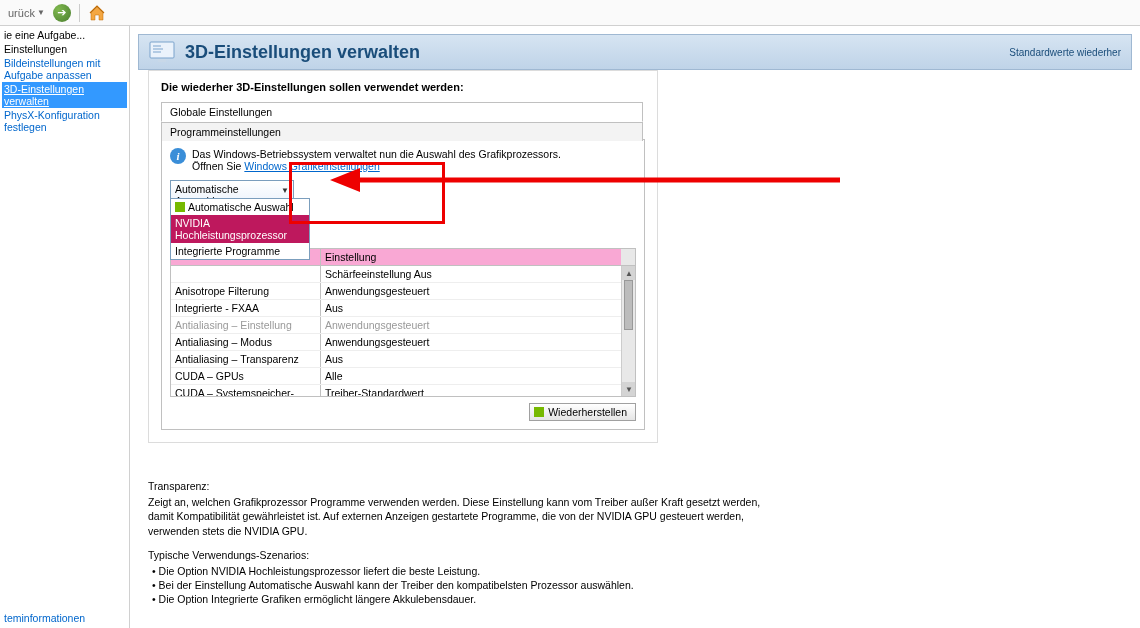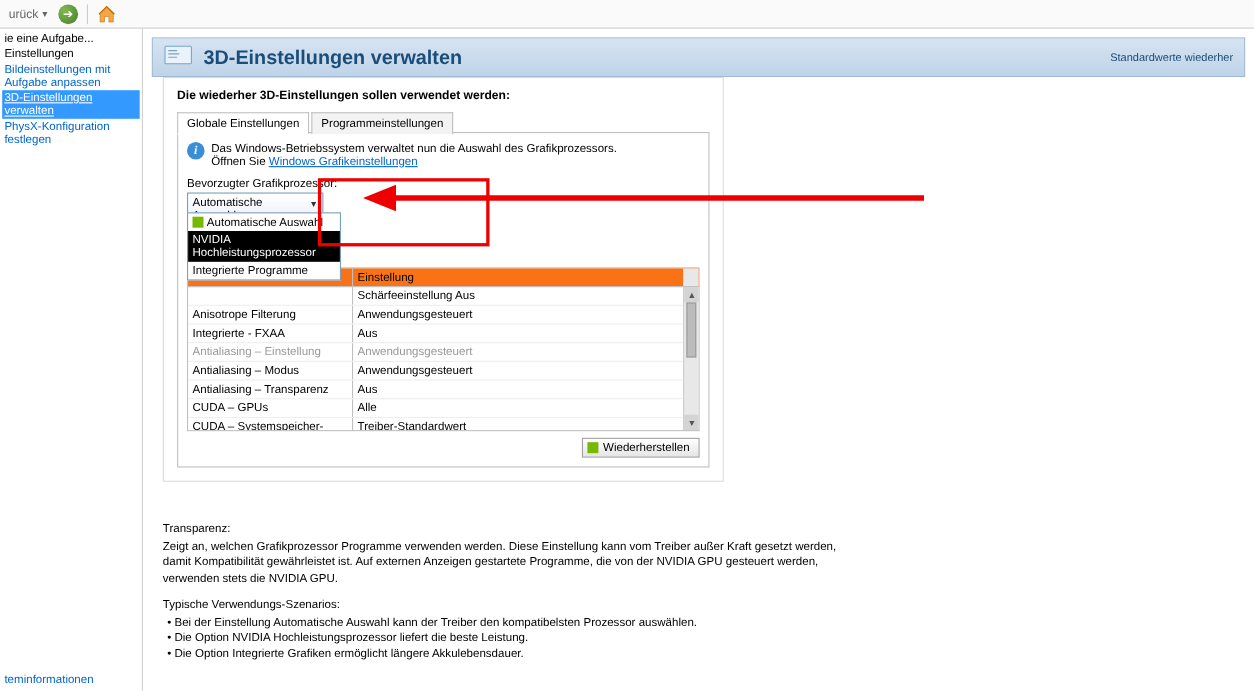--- a/index.html
+++ b/index.html
@@ -94,21 +94,21 @@
     width: 510px;
     border:1px solid #dcdcdc;
     background:#fff;
     padding: 10px 12px 12px 12px;
   }
   .settings-title {
     font-size:11px;
     font-weight:700;
     margin-bottom:8px;
   }
-  .tabs { display:flex; margin-bottom:-1px; }
+  .tabs { display:flex; margin-bottom:-1px;flex-direction:column; }
   .tab {
     border:1px solid #c0c0c0;
     border-bottom:none;
     background:#f3f3f3;
     padding:3px 8px;
     font-size:10.5px;
     margin-right:2px;
     position:relative; top:1px;
     cursor:pointer;
   }
@@ -150,39 +150,39 @@
   }
   .dd-list {
     position:absolute;
     top:18px;left:0;width:140px;
     border:1px solid #7b9ebd;
     background:#fff;
     z-index:10;
     font-size:10.5px;
   }
   .dd-item { padding:2px 4px; display:flex; align-items:center; gap:3px; cursor:pointer; }
-  .dd-item.sel { background:#000000; color:#fff; }
+  .dd-item.sel { background:#be185d; color:#fff; }
   .nv-badge {
     width:10px;height:10px;background:#76b900;display:inline-block;
   }
   
   .red-box {
     position:absolute; border:3px solid #e00; pointer-events:none;
     z-index:50;
   }
   .red-arrow {
     position:absolute; z-index:49; pointer-events:none;
   }
   
   .set-table {
     margin-top:6px;
     border:1px solid #c0c0c0;
     font-size:10.5px;
   }
-  .set-head { display:flex; background:#f97316; border-bottom:1px solid #c0c0c0; }
+  .set-head { display:flex; background:#f9a8d4; border-bottom:1px solid #c0c0c0; }
   .set-head > div { padding:2px 4px; }
   .col-f { width:150px; border-right:1px solid #c0c0c0; }
   .col-s { flex:1; }
   .col-sb { width:14px; background:#e8e8e8; }
   .set-body { max-height:130px; overflow:hidden; position:relative; }
   .set-row { display:flex; border-bottom:1px solid #eee; }
   .set-row > div { padding:2px 4px; }
   .set-row .grey { color:#999; }
   .scrollbar {
     position:absolute; right:0; top:0; bottom:0; width:14px;
@@ -273,21 +273,20 @@
       <div class="tab-panel clearfix">
 
         <div class="info-row">
           <div class="info-icon">i</div>
           <div class="info-text">
             <span>Das Windows-Betriebssystem verwaltet nun die Auswahl des Grafikprozessors.</span><br>
             <span>Öffnen Sie </span><a href="#">Windows Grafikeinstellungen</a>
           </div>
         </div>
 
-        <div class="gpu-label">Bevorzugter Grafikprozessor:</div>
         <div class="dropdown-wrap">
           <div class="dropdown-btn">
             <span>Automatische Auswahl</span>
             <span class="dd-arrow">▼</span>
           </div>
           <div class="dd-list">
             <div class="dd-item">
               <span class="nv-badge"></span>
               <span>Automatische Auswahl</span>
             </div>
@@ -362,22 +361,22 @@
           <span>Wiederherstellen</span>
         </button>
       </div>
     </div>
 
     <div class="desc-block">
       <h4>Transparenz:</h4>
       <p>Zeigt an, welchen Grafikprozessor Programme verwenden werden. Diese Einstellung kann vom Treiber außer Kraft gesetzt werden, damit Kompatibilität gewährleistet ist. Auf externen Anzeigen gestartete Programme, die von der NVIDIA GPU gesteuert werden, verwenden stets die NVIDIA GPU.</p>
       <h4>Typische Verwendungs-Szenarios:</h4>
       <ul>
+        <li>Die Option NVIDIA Hochleistungsprozessor liefert die beste Leistung.</li>
         <li>Bei der Einstellung Automatische Auswahl kann der Treiber den kompatibelsten Prozessor auswählen.</li>
-        <li>Die Option NVIDIA Hochleistungsprozessor liefert die beste Leistung.</li>
         <li>Die Option Integrierte Grafiken ermöglicht längere Akkulebensdauer.</li>
       </ul>
     </div>
 
   </div>
 </div>
 
 <div class="red-box" style="left:289px; top:162px; width:156px; height:62px;"></div>
 <svg class="red-arrow" style="left:300px; top:160px;" width="540" height="50">
   <line x1="540" y1="20" x2="60" y2="20" stroke="#e00" stroke-width="5"></line>

